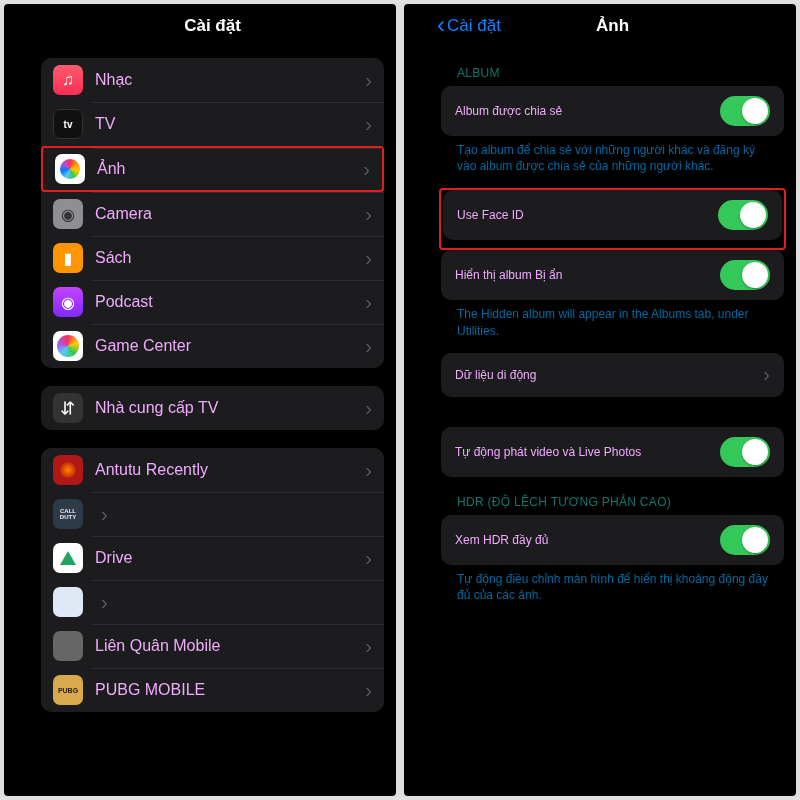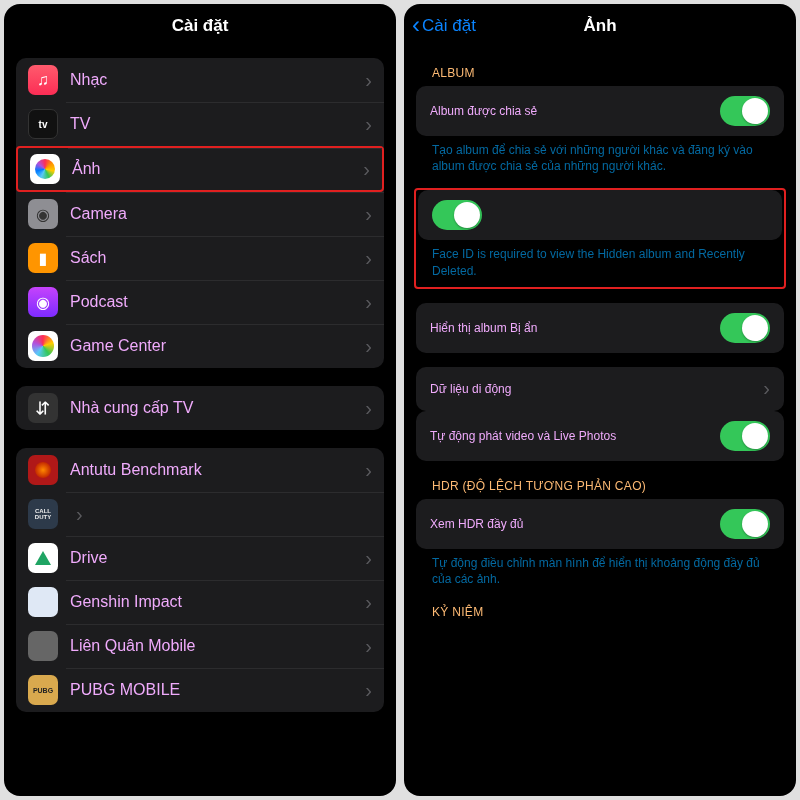--- a/index.html
+++ b/index.html
@@ -6,25 +6,26 @@
   body {
     width: 800px; height: 800px;
     background: #e0e0e0;
     font-family: -apple-system, "Helvetica Neue", Arial, sans-serif;
     display: flex; gap: 8px; padding: 4px;
     overflow: hidden;
   }
   .phone {
     flex: 1;
     background: #000;
-    border-radius: 16px;
+    border-radius: 4px;
     overflow: hidden;
     display: flex;
     flex-direction: column;
     color: #fff;
+    padding-left: 25px;
   }
   .nav {
     position: relative;
     height: 44px;
     display: flex;
     align-items: center;
     justify-content: center;
     font-size: 17px;
     font-weight: 600;
   }
@@ -37,21 +38,21 @@
   .nav .back .chev { font-size: 24px; line-height: 1; margin-top: -2px;}
   .content {
     flex: 1;
     overflow: hidden;
     padding: 0 0 0 0;
   }
   .group { margin: 18px 12px 0 12px; }
   .group.first { margin-top: 10px; }
   .section-header {
     font-size: 12px;
-    color: #fdba74;
+    color: #0f766e;
     text-transform: uppercase;
     margin: 18px 28px 6px 28px;
     letter-spacing: 0.3px;
   }
   .list {
     background: #1c1c1e;
     border-radius: 10px;
     overflow: hidden;
   }
   .row {
@@ -222,39 +223,38 @@
         </div>
       </div>
     </div>
 
     <div class="group">
       <div class="list">
         <div class="row">
           <div class="app-icon ic-antutu">
               <div class="antutu-inner"></div>
             </div>
-          <div class="row-label">Antutu Benchmark</div>
+          <div class="row-label">Antutu Recently</div>
           <div class="row-chevron">›</div>
         </div>
         <div class="row">
           <div class="app-icon ic-cod">
               <div class="cod-txt">CALL<br>DUTY</div>
             </div>
           <div class="row-chevron">›</div>
         </div>
         <div class="row">
           <div class="app-icon ic-drive">
               <div class="drive-tri"></div>
             </div>
           <div class="row-label">Drive</div>
           <div class="row-chevron">›</div>
         </div>
         <div class="row">
           <div class="app-icon ic-genshin"></div>
-          <div class="row-label">Genshin Impact</div>
           <div class="row-chevron">›</div>
         </div>
         <div class="row">
           <div class="app-icon ic-lq"></div>
           <div class="row-label">Liên Quân Mobile</div>
           <div class="row-chevron">›</div>
         </div>
         <div class="row">
           <div class="app-icon ic-pubg">
               <div class="pubg-txt">PUBG</div>
@@ -285,60 +285,60 @@
           <div class="row-label">Album được chia sẻ</div>
           <div class="toggle"></div>
         </div>
       </div>
     </div>
     <div class="footnote">Tạo album để chia sẻ với những người khác và đăng ký vào album được chia sẻ của những người khác.</div>
 
     <div class="highlight-block">
       <div class="list">
         <div class="row noicon toggle-row">
-          <div class="toggle"></div>
-        </div>
-      </div>
-      <div class="footnote">Face ID is required to view the Hidden album and Recently Deleted.</div>
-    </div>
+          <div class="row-label">Use Face ID</div>
+          <div class="toggle"></div>
+        </div>
+      </div>
+    </div>
+
+    <div class="right-group" style="">
+      <div class="list">
+        <div class="row noicon toggle-row">
+          <div class="row-label">Hiển thị album Bị ẩn</div>
+          <div class="toggle"></div>
+        </div>
+      </div>
+    </div>
+    <div class="footnote">The Hidden album will appear in the Albums tab, under Utilities.</div>
 
     <div class="right-group" style="margin-top:14px;">
       <div class="list">
         <div class="row noicon toggle-row">
-          <div class="row-label">Hiển thị album Bị ẩn</div>
-          <div class="toggle"></div>
-        </div>
-      </div>
-    </div>
-
-    <div class="right-group" style="margin-top:14px;">
-      <div class="list">
-        <div class="row noicon toggle-row">
           <div class="row-label">Dữ liệu di động</div>
           <div class="row-chevron">›</div>
         </div>
       </div>
     </div>
 
-    <div class="right-group" style="margin-top:0;">
+    <div class="right-group" style="margin-top:30px;">
       <div class="list">
         <div class="row noicon toggle-row">
           <div class="row-label">Tự động phát video và Live Photos</div>
           <div class="toggle"></div>
         </div>
       </div>
     </div>
 
     <div class="section-header">HDR (ĐỘ LỆCH TƯƠNG PHẢN CAO)</div>
     <div class="right-group">
       <div class="list">
         <div class="row noicon toggle-row">
           <div class="row-label">Xem HDR đầy đủ</div>
           <div class="toggle"></div>
         </div>
       </div>
     </div>
     <div class="footnote">Tự động điều chỉnh màn hình để hiển thị khoảng động đầy đủ của các ảnh.</div>
 
-    <div class="section-header">KỶ NIỆM</div>
 
   </div>
 </div>
 
 </body></html>

